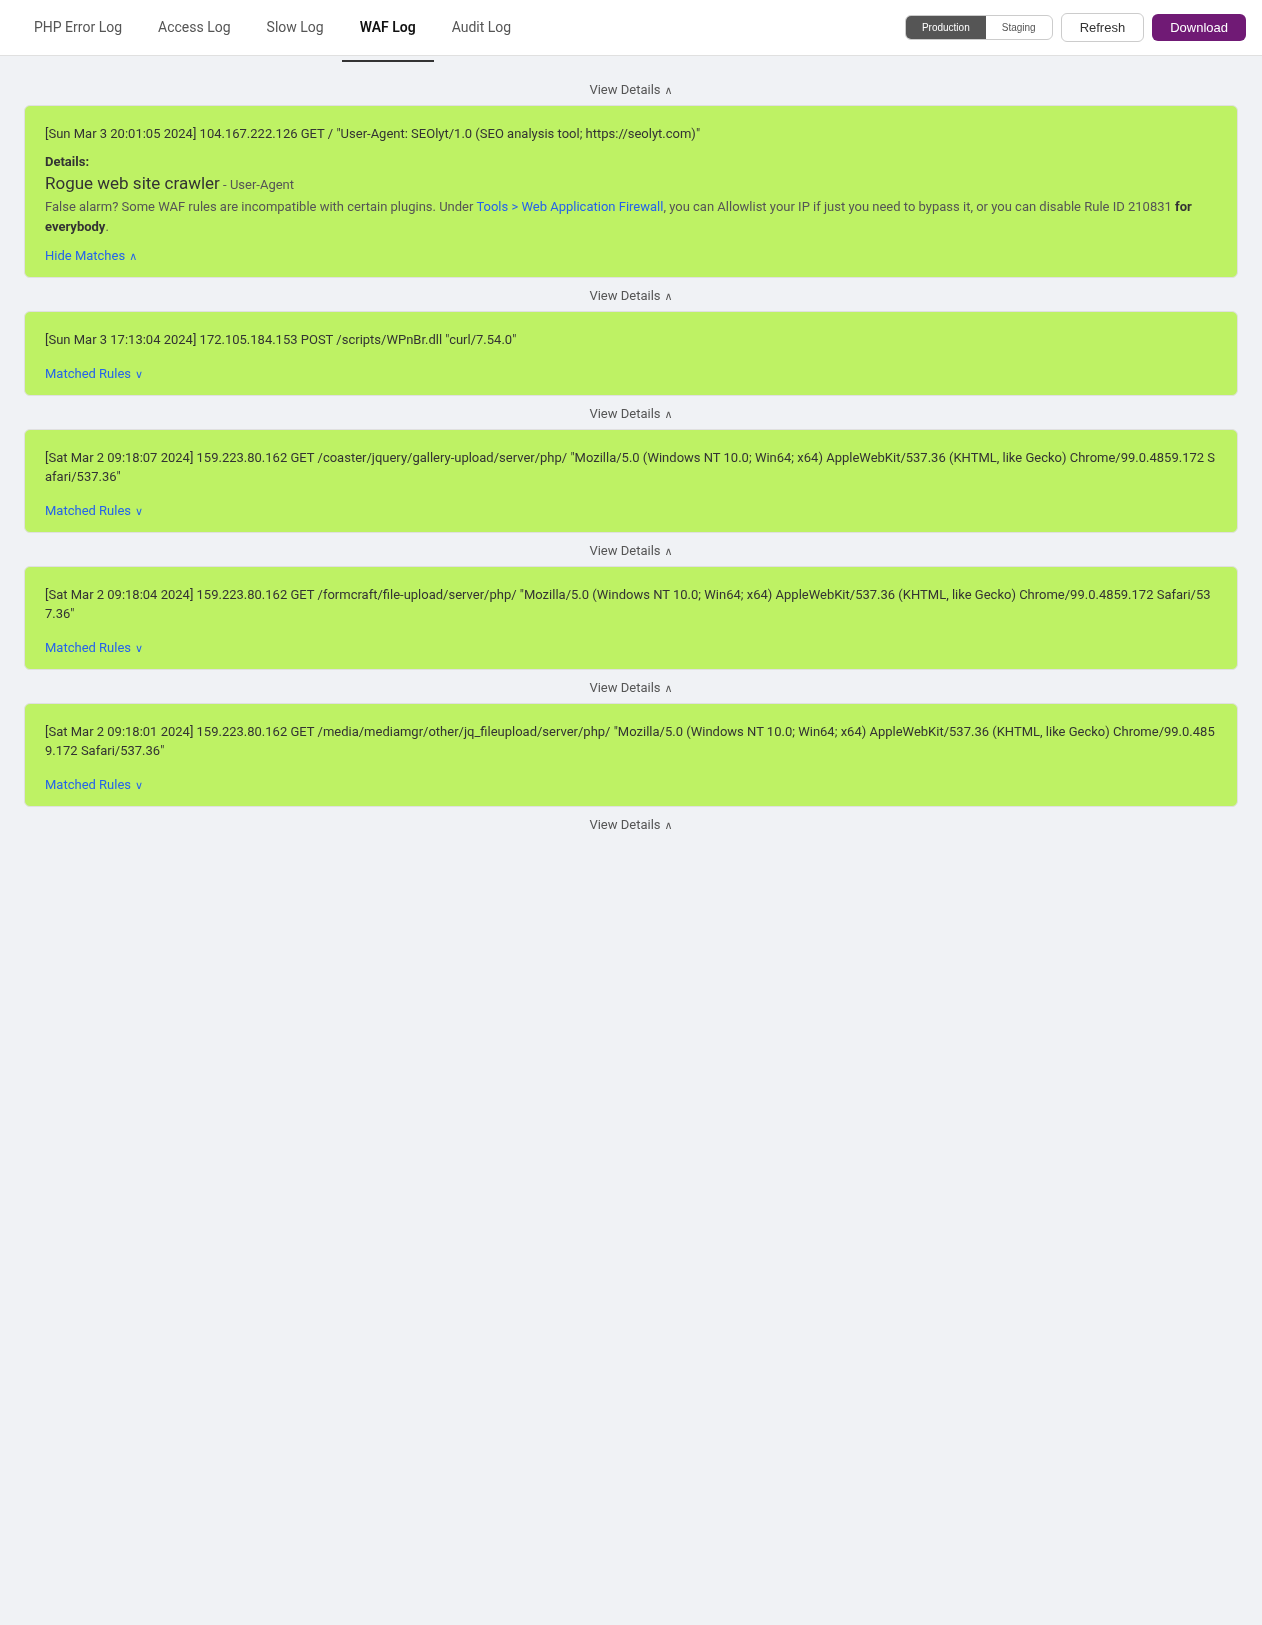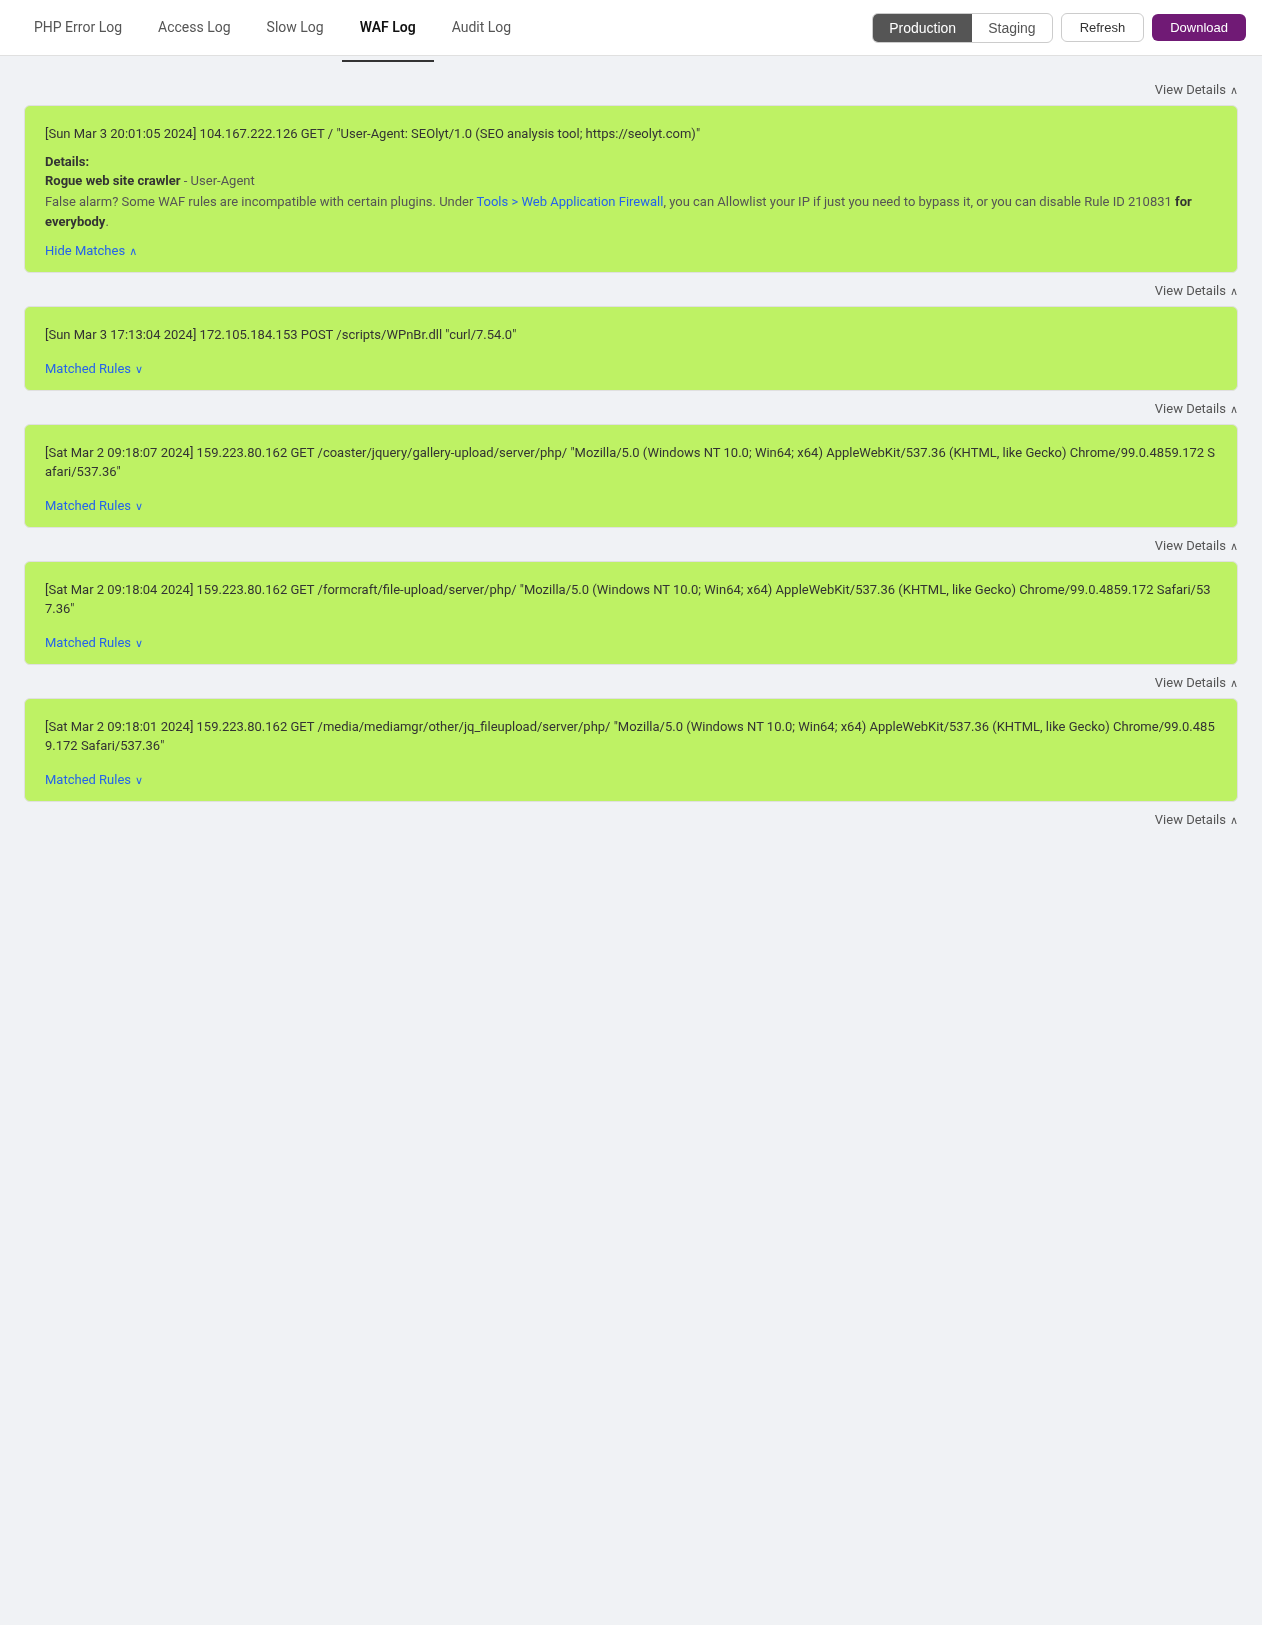--- a/index.html
+++ b/index.html
@@ -51,21 +51,21 @@
     }
 
     .env-toggle {
       display: flex;
       border: 1px solid #ccc;
       border-radius: 6px;
       overflow: hidden;
     }
     .env-btn {
       padding: 6px 16px;
-      font-size: 14px;
+      font-size: 10px;
       cursor: pointer;
       border: none;
       background: transparent;
       color: #555;
     }
     .env-btn.active {
       background: #555;
       color: #fff;
     }
 
@@ -90,21 +90,21 @@
 
     
     .main {
       padding: 16px 24px;
       background: #f0f2f5;
     }
 
     
     .view-details-row {
       display: flex;
-      justify-content: flex-end;
+      justify-content: center;
       align-items: center;
       padding: 10px 0 8px 0;
     }
     .view-details-link {
       color: #555;
       font-size: 13px;
       cursor: pointer;
       display: flex;
       align-items: center;
       gap: 4px;
@@ -132,22 +132,22 @@
     .log-details-section {
       margin-top: 4px;
     }
     .details-label {
       font-size: 13px;
       color: #333;
       margin-bottom: 4px;
       font-weight: bold;
     }
     .rogue-title {
-      font-weight: 700;
-      font-size: 13px;
+      font-weight: 400;
+      font-size: 17px;
     }
     .rogue-subtitle {
       font-weight: 400;
       color: #555;
     }
     .false-alarm-text {
       font-size: 13px;
       color: #555;
       line-height: 1.6;
       margin-top: 4px;

